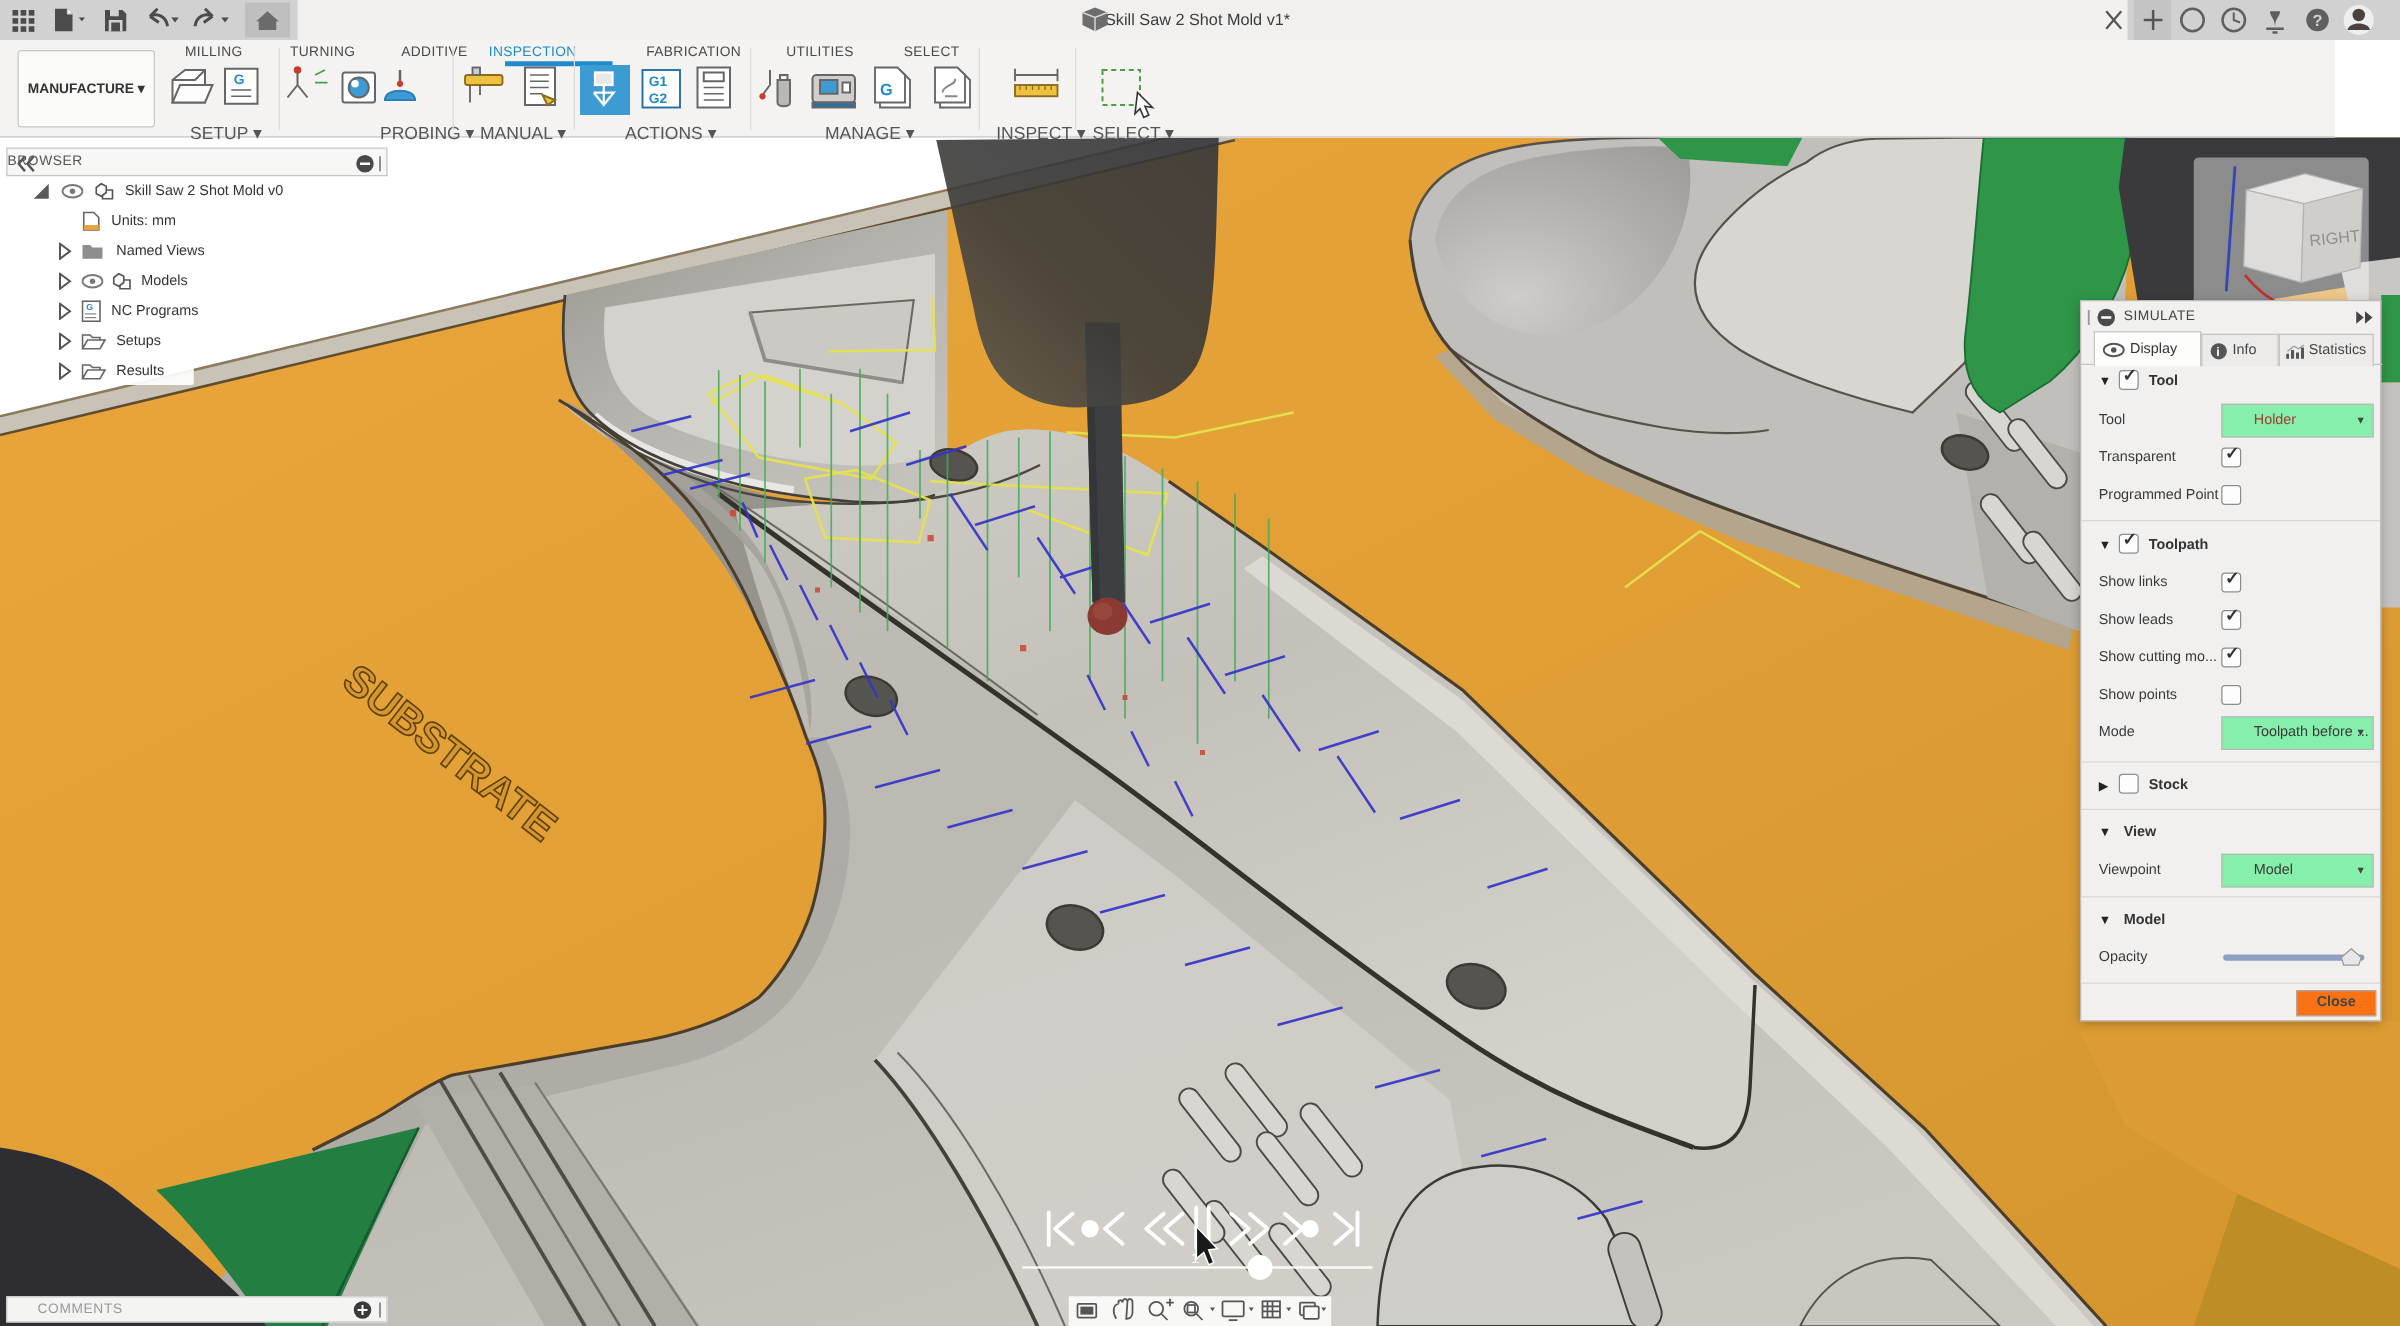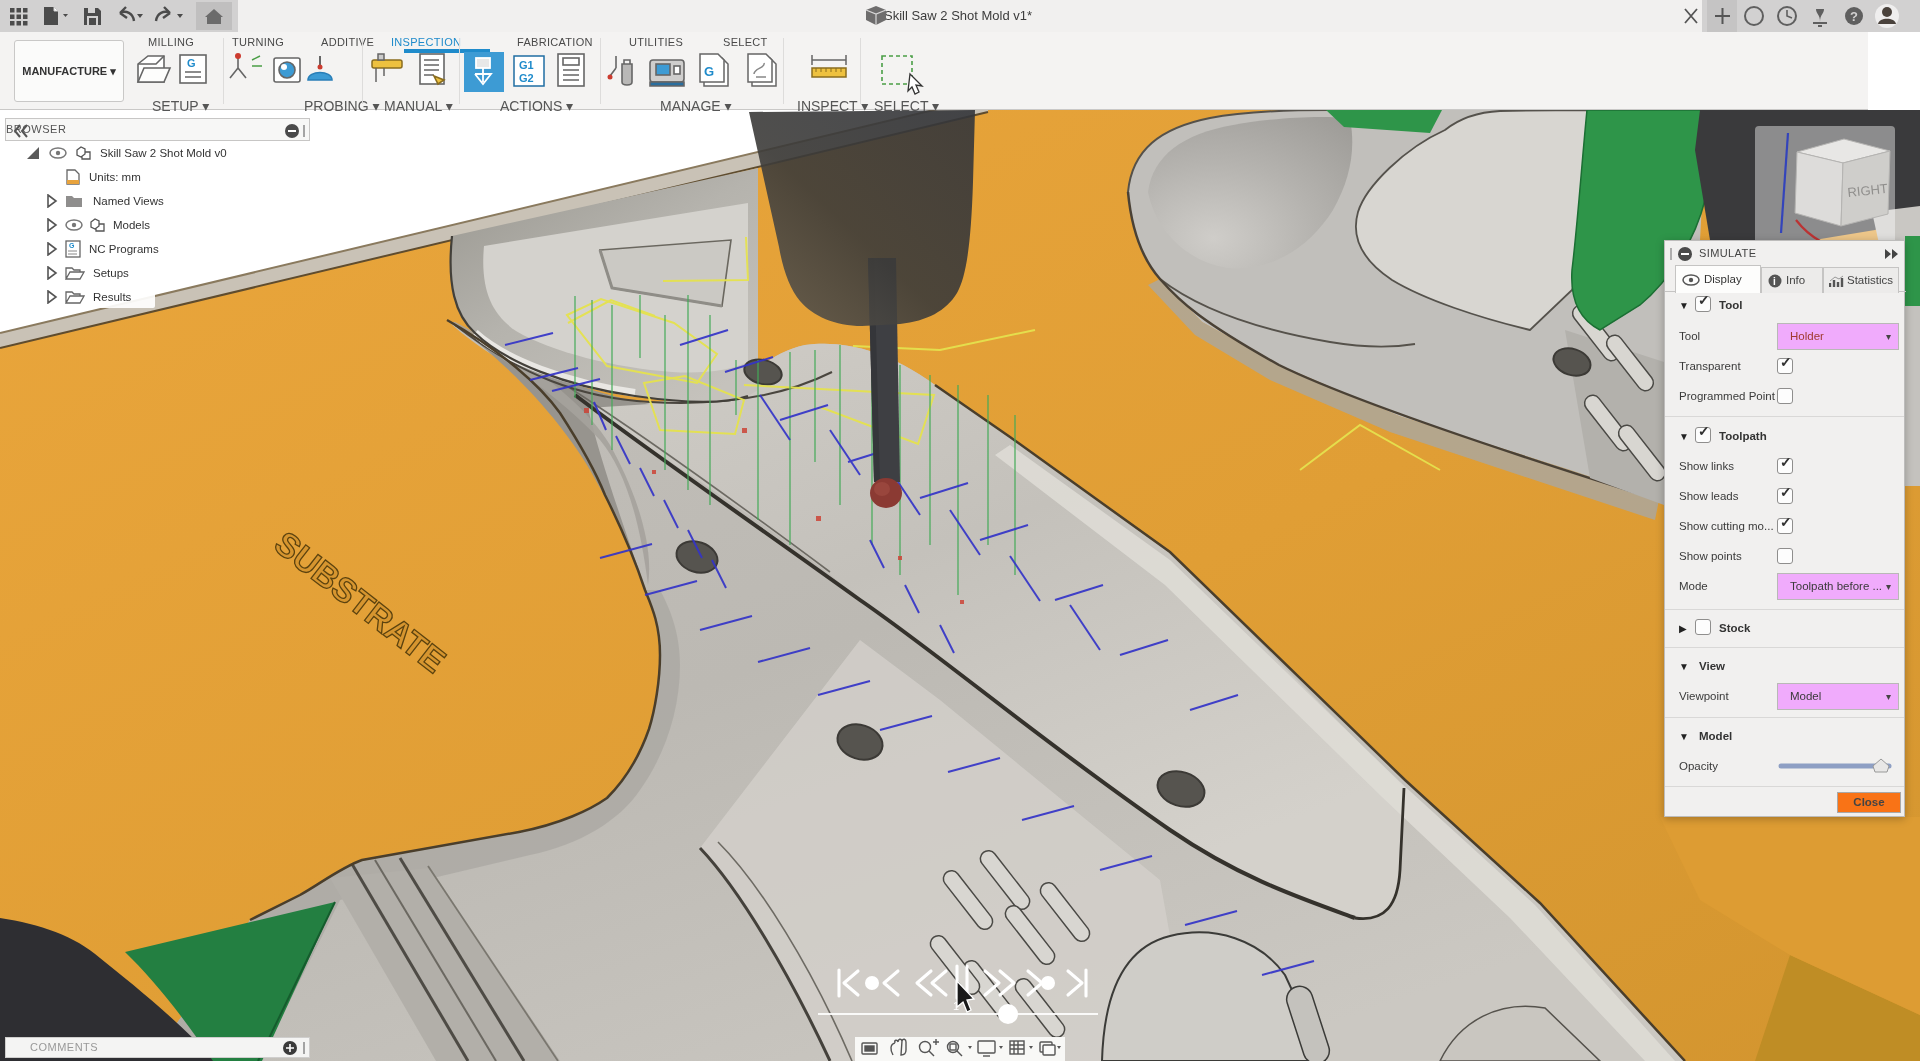--- a/index.html
+++ b/index.html
@@ -17,21 +17,21 @@
   #manuf { position:absolute; left:14px; top:8px; width:110px; height:62px; background:#fbfbfa; border:1px solid #c9c8c7; border-radius:3px; text-align:center; font-size:11px; font-weight:bold; color:#333; line-height:60px; }
   
   #browser { position:absolute; left:5px; top:118px; width:305px; }
   #bhead { height:23px; background:#f7f7f6; border:1px solid #c7c6c5; font-size:11px; color:#555; line-height:21px; letter-spacing:0.5px; position:relative;}
   .brow { position:relative; height:24px; font-size:11.5px; color:#333; line-height:24px; white-space:nowrap; }
   .brow .pill { position:absolute; top:1px; height:22px; background:rgba(255,255,255,0.92); border-radius:2px; }
   .blab { position:relative; }
   
   #sim { position:absolute; left:1664px; top:240px; width:241px; height:577px; background:#f1f0ef; border:1px solid #bdbcbb; box-shadow:0 2px 8px rgba(0,0,0,0.25); font-size:11.5px; color:#3a3a3a; }
   .srow { position:absolute; left:14px; }
-  .sdrop { position:absolute; left:112px; width:122px; height:27px; background:#f0abfc; border:1px solid #b9b8b7; font-size:11.5px; line-height:25px; padding-left:12px; }
+  .sdrop { position:absolute; left:112px; width:122px; height:27px; background:#86efac; border:1px solid #b9b8b7; font-size:11.5px; line-height:25px; padding-left:25px; }
   .sdrop:after { content:"▾"; position:absolute; right:7px; top:0; color:#444; font-size:10px; }
   .scheck { position:absolute; left:112px; width:16px; height:16px; background:#fdfdfd; border:1px solid #8f8e8d; border-radius:3px; }
   .checked:after { content:"✓"; position:absolute; left:2px; top:-5px; font-size:14px; font-weight:bold; color:#333; }
   .ssep { position:absolute; left:0; width:239px; height:1px; background:#d9d8d7; }
   .shead { font-weight:bold; color:#333; }
   
   #comments { position:absolute; left:5px; top:1037px; width:305px; height:21px; background:#f4f4f3; border:1px solid #cfcecd; font-size:11px; color:#999; line-height:19px; padding-left:24px; letter-spacing:0.5px; }
 </style>
 </head>
 <body>

